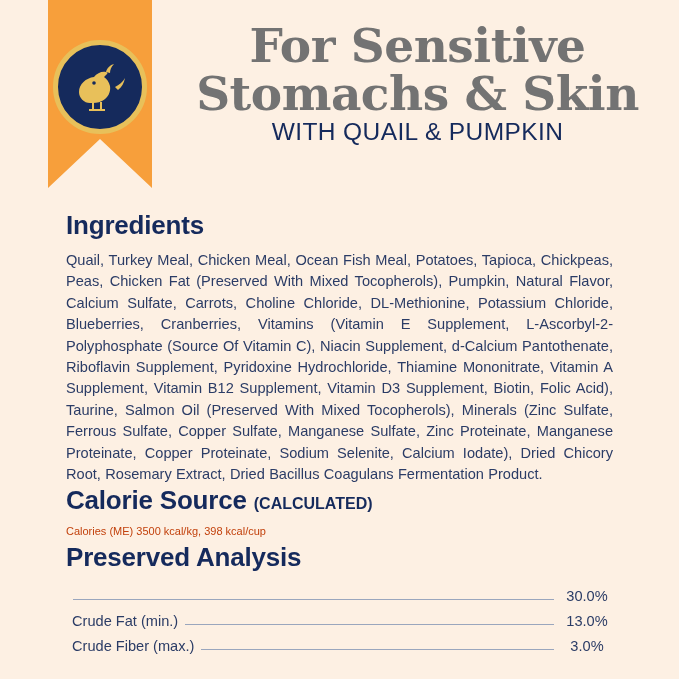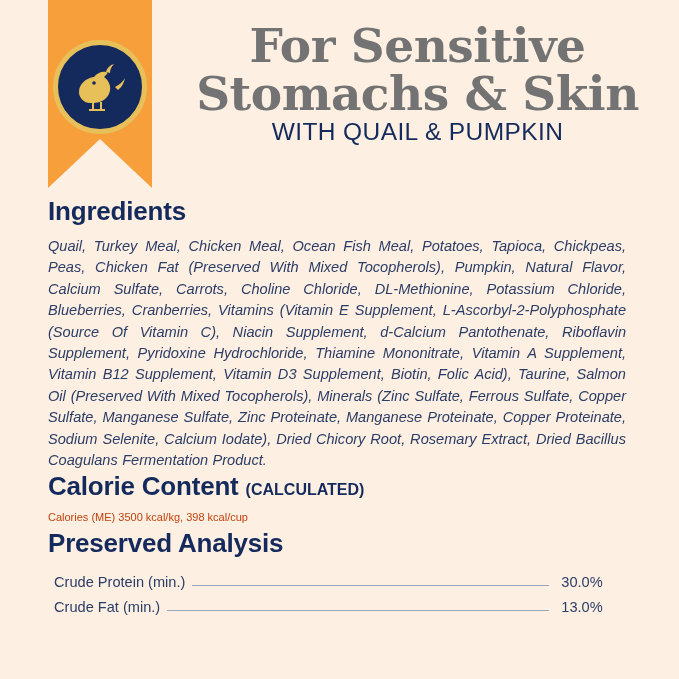--- a/index.html
+++ b/index.html
@@ -65,22 +65,23 @@
   }
   .subtitle {
     font-family: "Liberation Sans", sans-serif;
     font-size: 24.5px;
     letter-spacing: 0.4px;
     color: #152a5c;
   }
 
   
   .content {
-    padding: 0 48px;
+    padding: 0 66px;
     box-sizing: border-box;
+    margin-top: 14px;
   }
 
   h2.section {
     font-family: "Liberation Sans", sans-serif;
     font-weight: bold;
     font-size: 26px;
     margin: 0;
     color: #152a5c;
     letter-spacing: -0.2px;
   }
@@ -94,21 +95,20 @@
 
   .ingredients-body {
     margin-top: 9px;
     font-size: 14.6px;
     line-height: 21.4px;
     color: #2b3c66;
     text-align: justify;
     text-justify: inter-word;
     max-width: 578px;
     word-spacing: 0.3px;
-    font-style: italic;
   }
 
   .calorie-head { margin-top: 26px; }
   .calorie-body {
     margin-top: 5px;
     font-size: 11px;
     line-height: 21px;
     color: #c2410c;
   }
 
@@ -177,32 +177,36 @@
     <div class="subtitle">WITH QUAIL &amp; PUMPKIN</div>
   </div>
 </div>
 
 <div class="content">
 
   <h2 class="section ingredients-head">Ingredients</h2>
   <div class="ingredients-body">Quail, Turkey Meal, Chicken Meal, Ocean Fish Meal, Potatoes, Tapioca, Chickpeas, Peas, Chicken Fat (Preserved With Mixed Tocopherols), Pumpkin, Natural Flavor, Calcium Sulfate, Carrots, Choline Chloride, DL-Methionine, Potassium Chloride, Blueberries, Cranberries, Vitamins (Vitamin E Supplement, L-Ascorbyl-2-Polyphosphate (Source Of Vitamin C), Niacin Supplement, d-Calcium Pantothenate, Riboflavin Supplement, Pyridoxine Hydrochloride, Thiamine Mononitrate, Vitamin A Supplement, Vitamin B12 Supplement, Vitamin D3 Supplement, Biotin, Folic Acid), Taurine, Salmon Oil (Preserved With Mixed Tocopherols), Minerals (Zinc Sulfate, Ferrous Sulfate, Copper Sulfate, Manganese Sulfate, Zinc Proteinate, Manganese Proteinate, Copper Proteinate, Sodium Selenite, Calcium Iodate), Dried Chicory Root, Rosemary Extract, Dried Bacillus Coagulans Fermentation Product.</div>
 
   <h2 class="section calorie-head">
-    <span>Calorie Content</span>
+    <span>Calorie Source</span>
     <span class="qual">(CALCULATED)</span>
   </h2>
   <div class="calorie-body">Calories (ME) 3500 kcal/kg, 398 kcal/cup</div>
 
   <h2 class="section ga-head">Preserved Analysis</h2>
 
   <div class="ga-table">
     <div class="ga-row">
-      <span class="nutrient">Crude Protein (min.)</span>
       <span class="dots"></span>
       <span class="value">30.0%</span>
     </div>
     <div class="ga-row">
       <span class="nutrient">Crude Fat (min.)</span>
       <span class="dots"></span>
       <span class="value">13.0%</span>
     </div>
+    <div class="ga-row">
+      <span class="nutrient">Crude Fiber (max.)</span>
+      <span class="dots"></span>
+      <span class="value">3.0%</span>
+    </div>
   </div>
 </div>
 
 </body></html>

